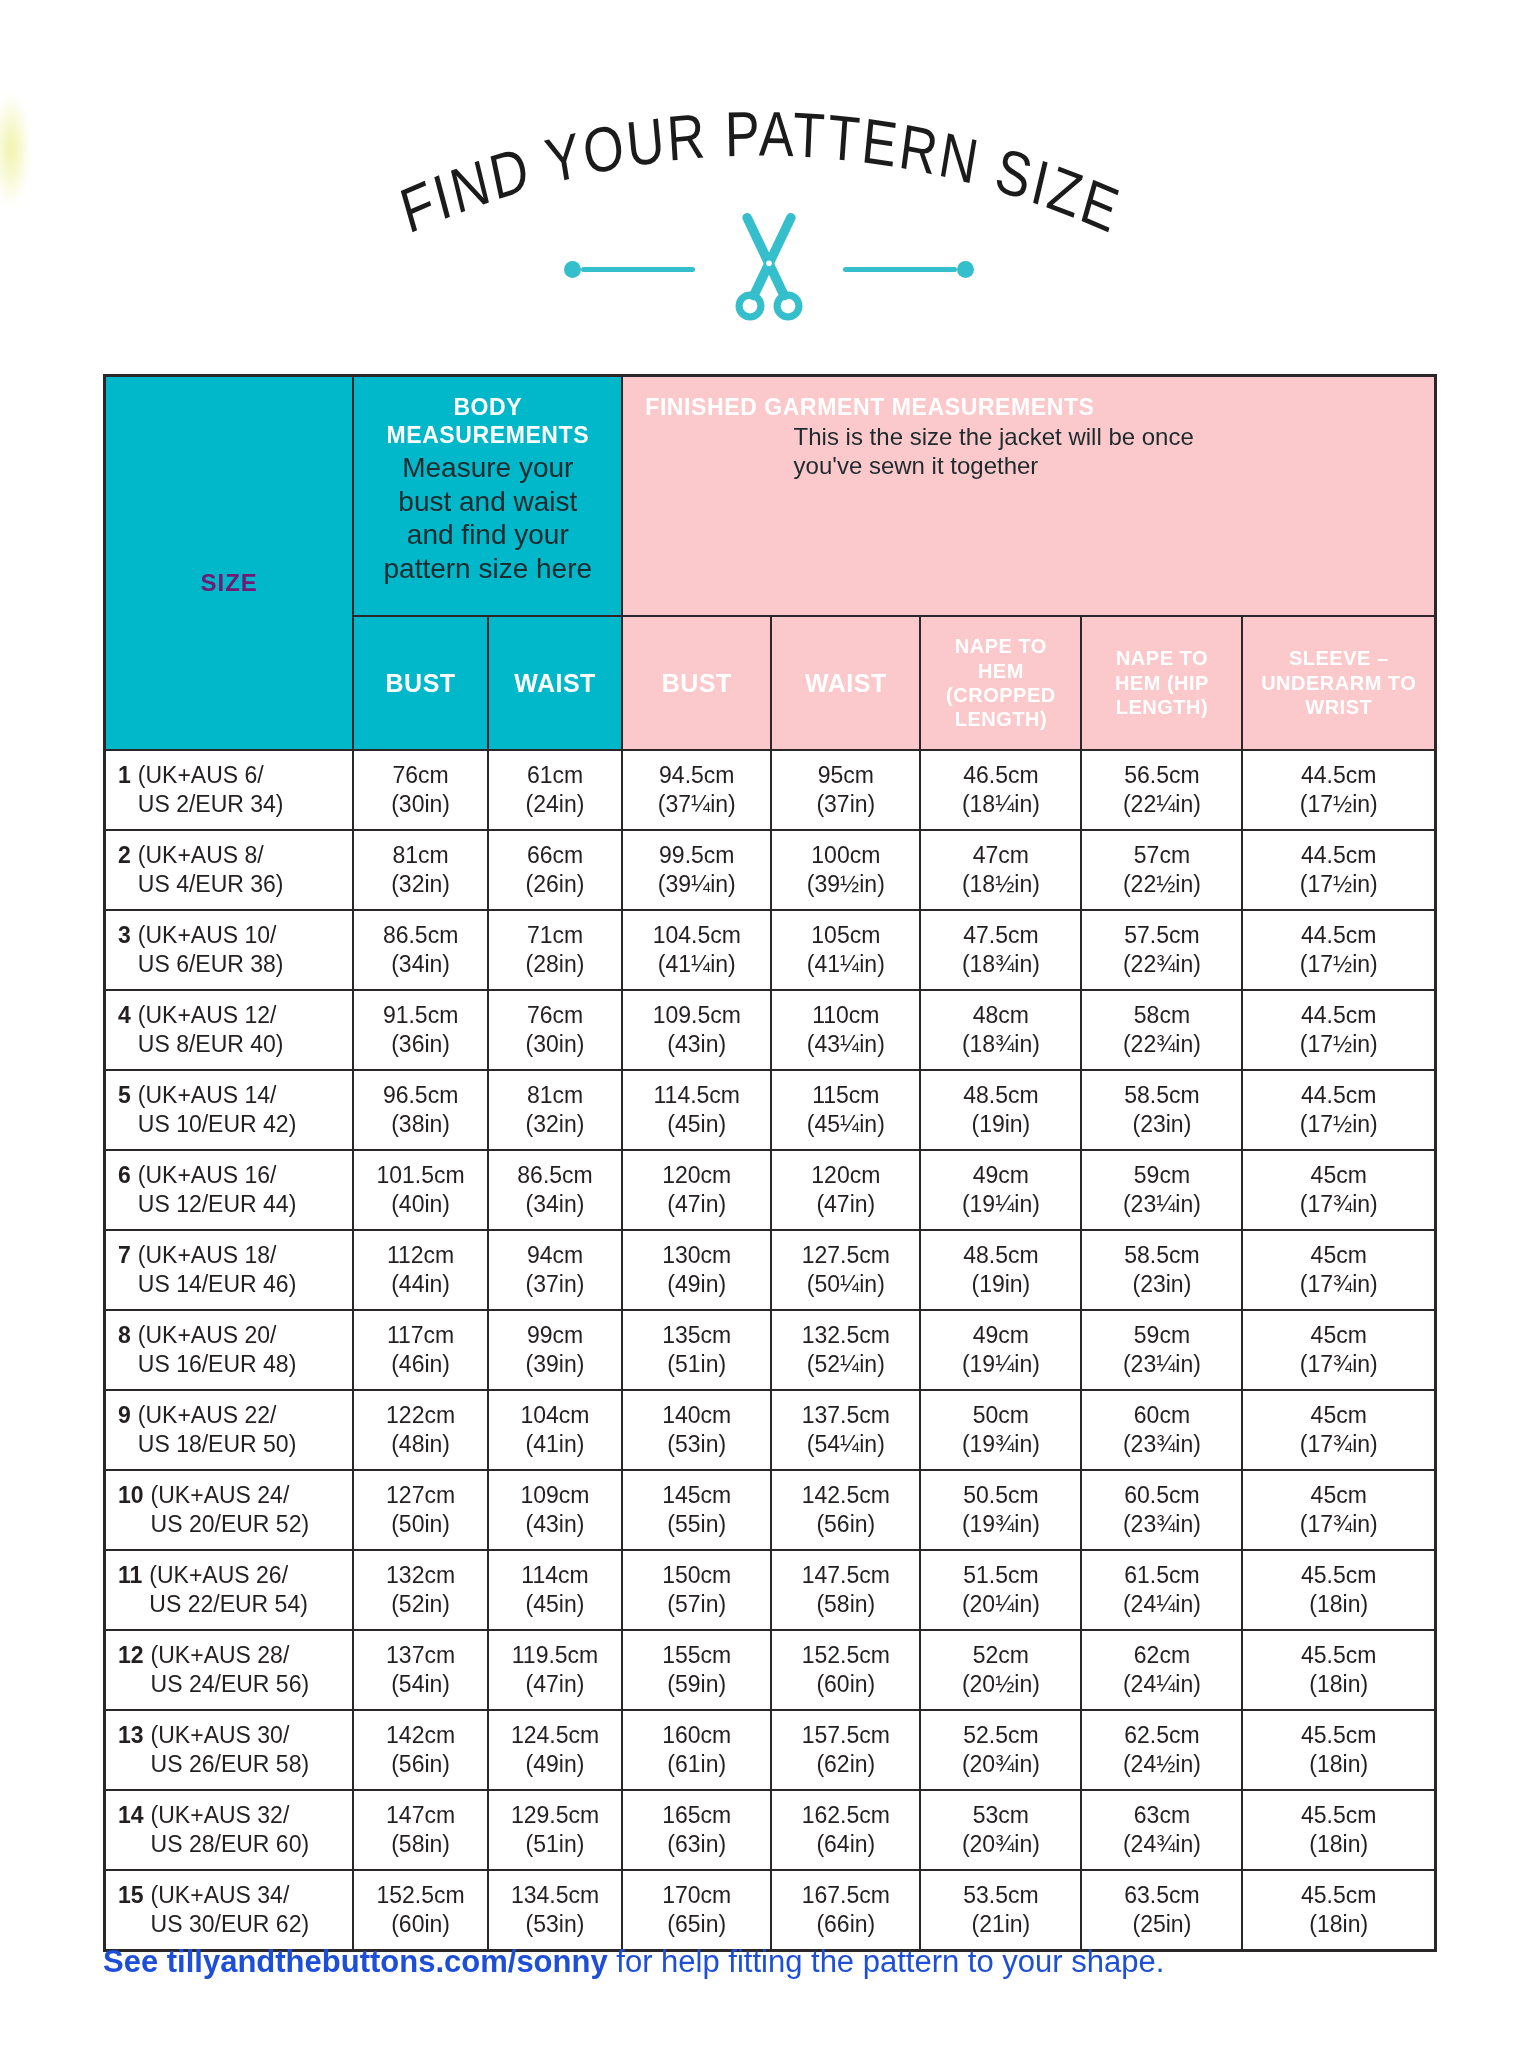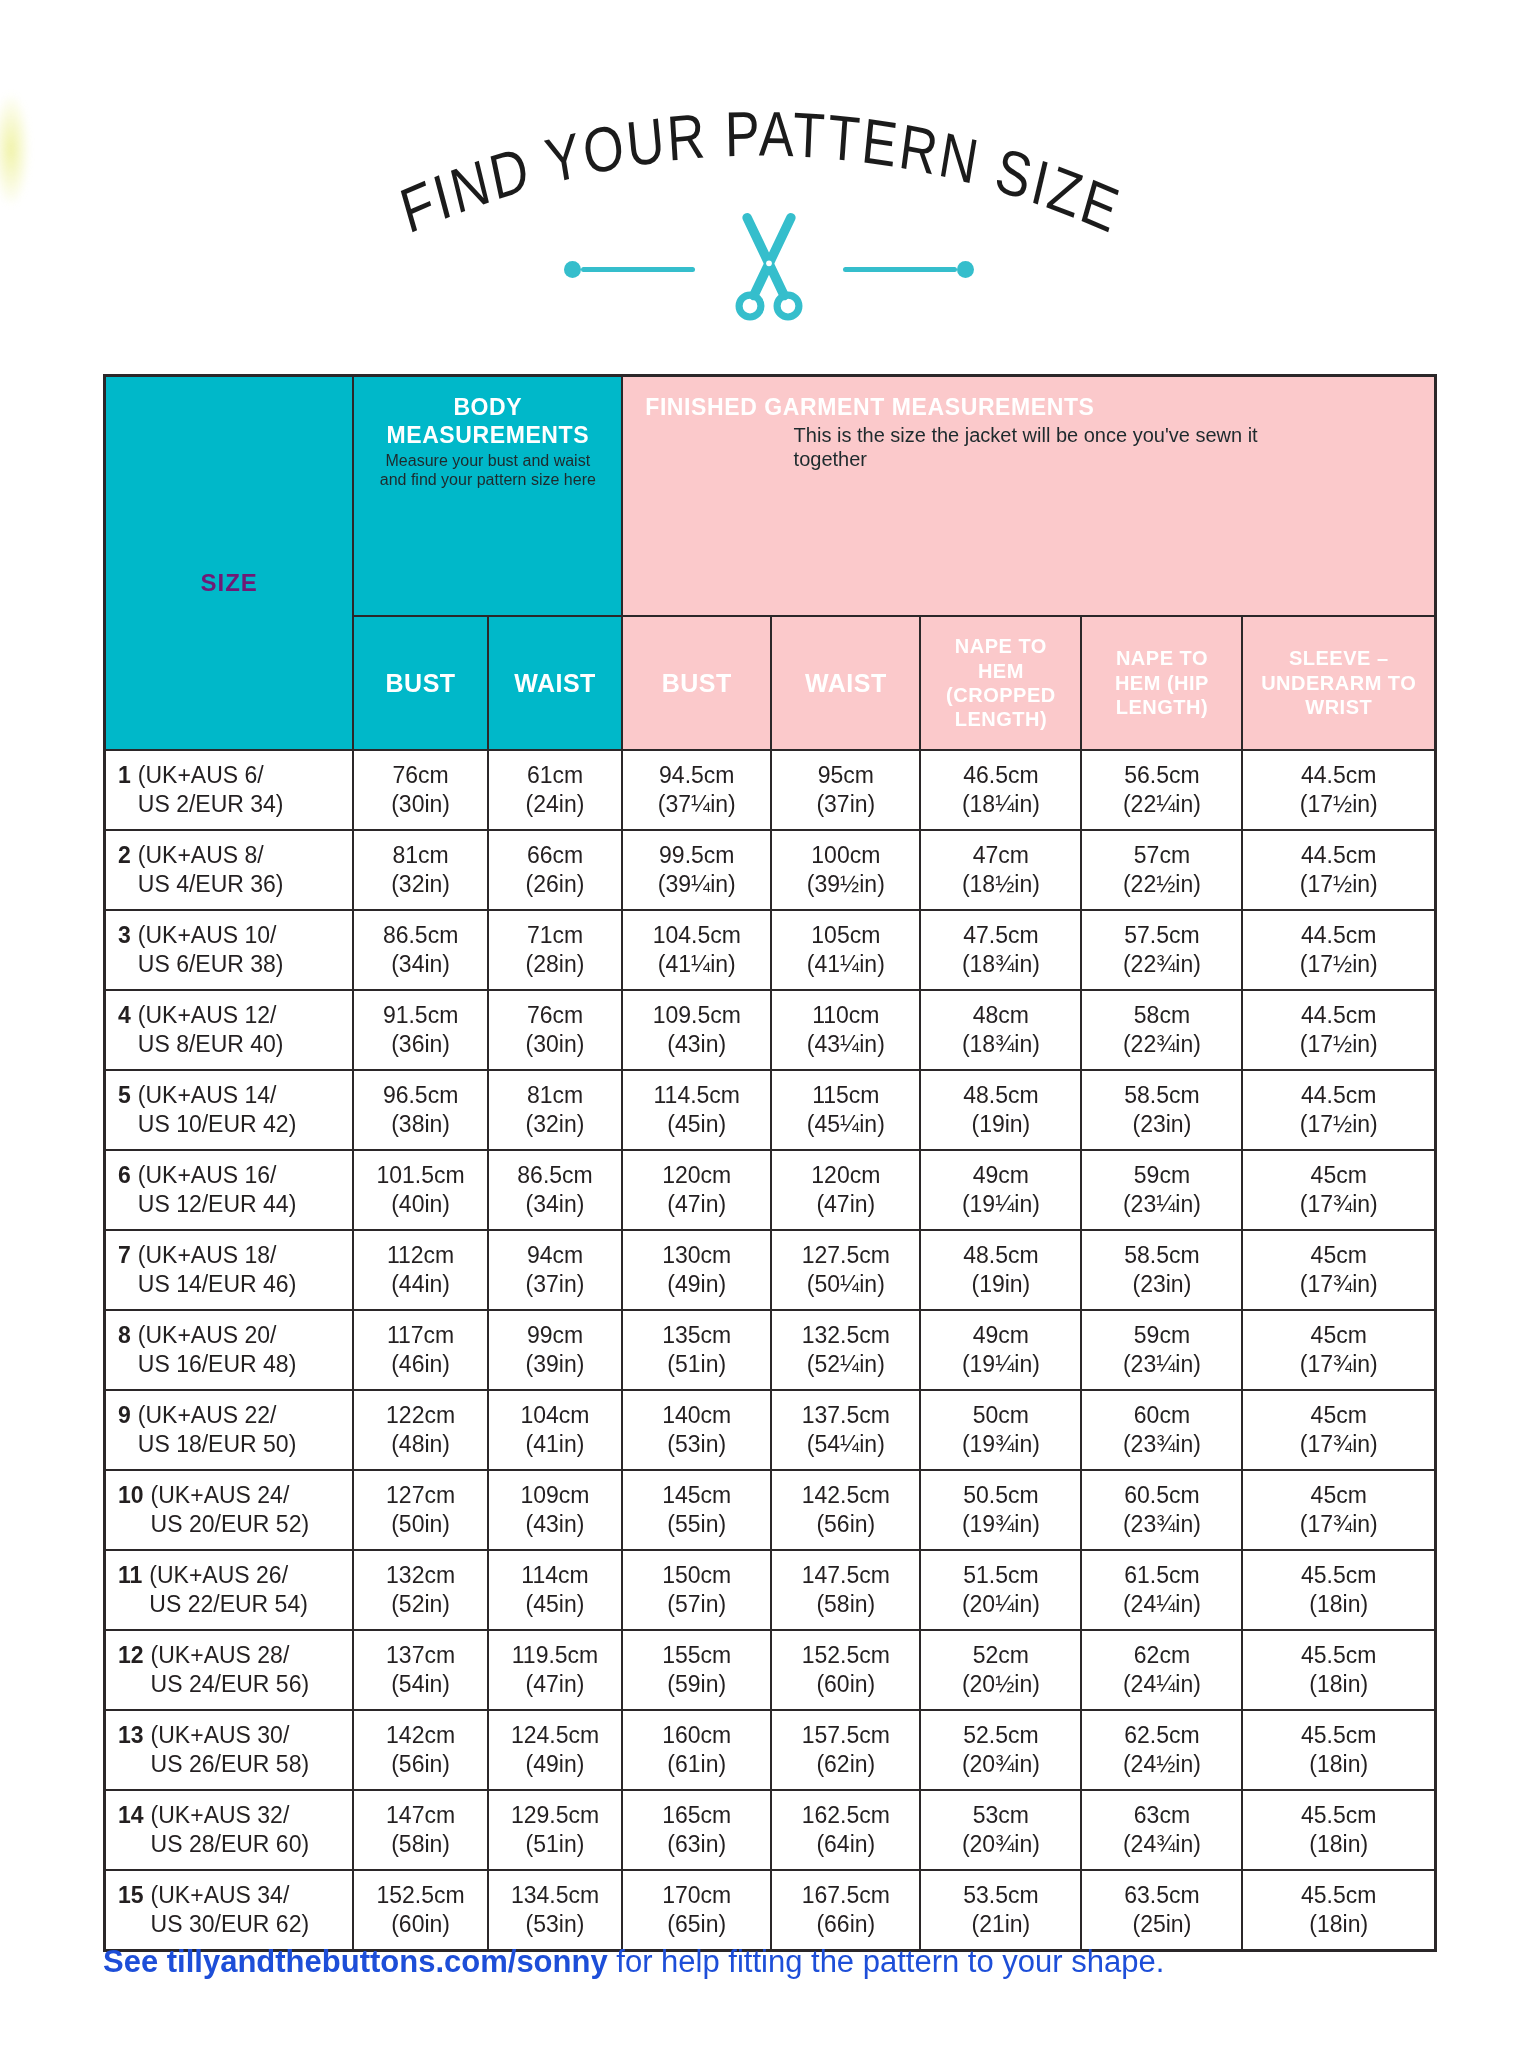--- a/index.html
+++ b/index.html
@@ -50,22 +50,22 @@
   .size-table th,.size-table td{border:2px solid #2b2729;padding:0;}
   .size-table th{font-weight:700;}
   .teal{background:#00b8c9;}
   .pink{background:#fbc9cb;}
   th.size-head{
     color:#701a75;font-size:24px;letter-spacing:1px;
     vertical-align:middle;padding-top:40px;
   }
   th.group-head{vertical-align:top;padding:16px 22px 0 22px;}
   .g-title{color:#ffffff;font-size:23px;font-weight:700;letter-spacing:.6px;line-height:1.22;}
-  .g-sub{color:#1e2a2d;font-weight:400;font-size:16px;line-height:1.2;margin-top:2px;}
-  .g-sub.dark{max-width:470px;margin:2px auto 0 auto;font-size:20px;}
+  .g-sub{color:#1e2a2d;font-weight:400;font-size:28px;line-height:1.2;margin-top:2px;}
+  .g-sub.dark{max-width:470px;margin:2px auto 0 auto;font-size:24px;}
   th.sub{
     color:#ffffff;font-size:25px;letter-spacing:.5px;
     vertical-align:middle;text-align:center;line-height:1.22;padding:4px 8px;
     height:124px;
   }
   th.sub.small{font-size:20px;}
   thead tr.group-row th{height:222px;}
   tbody tr{height:80px;}
   tbody td{
     text-align:center;vertical-align:middle;

